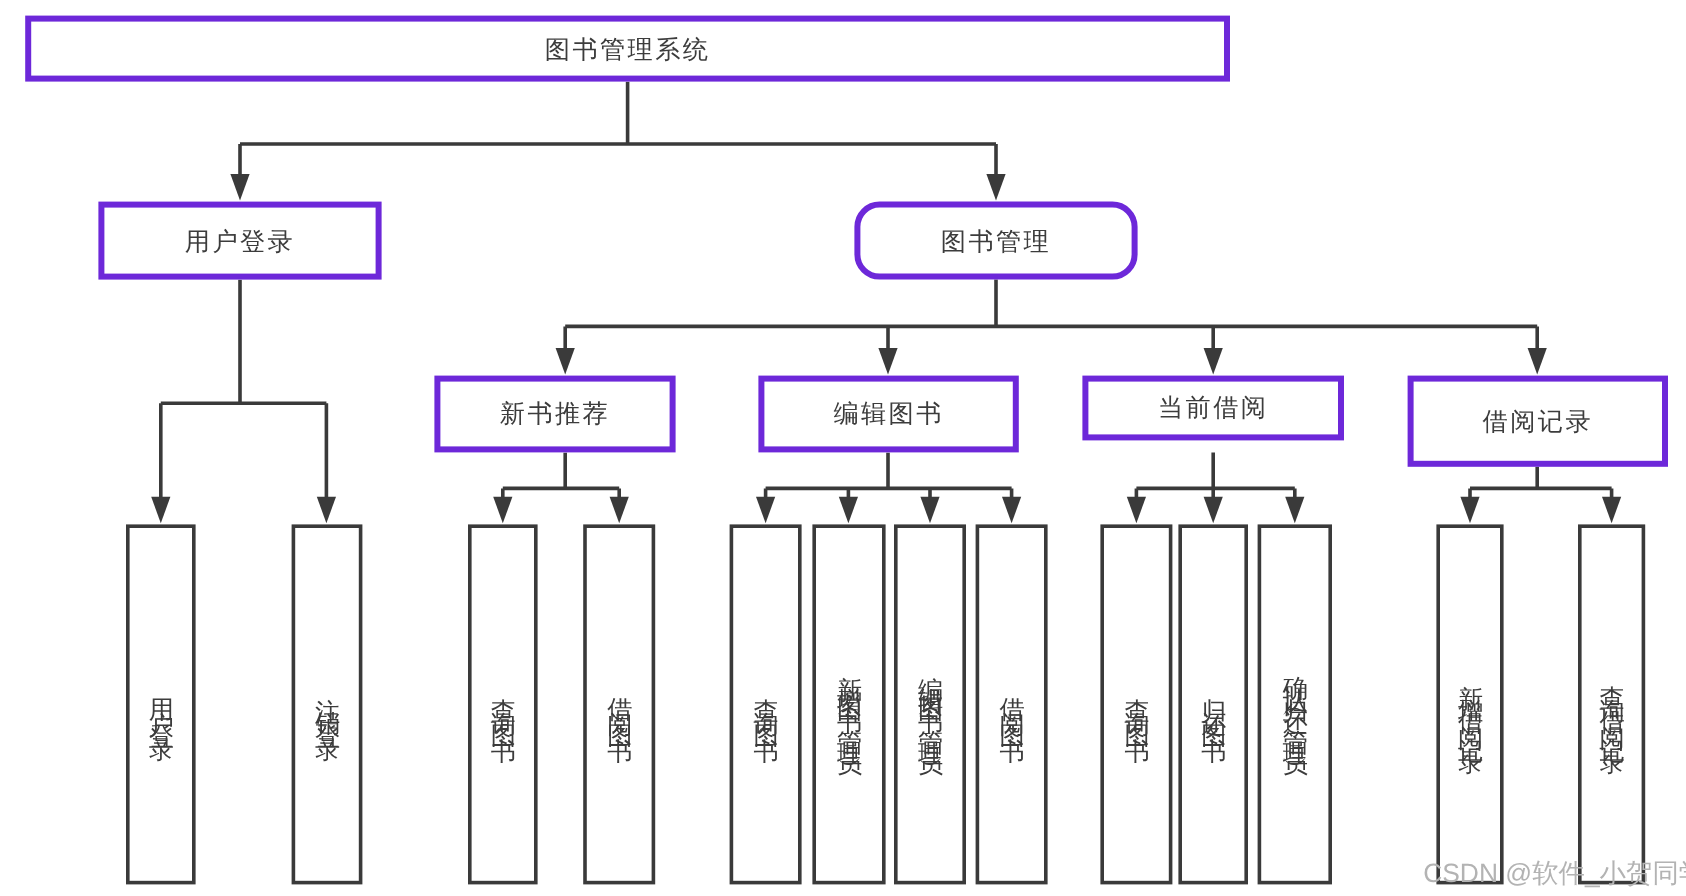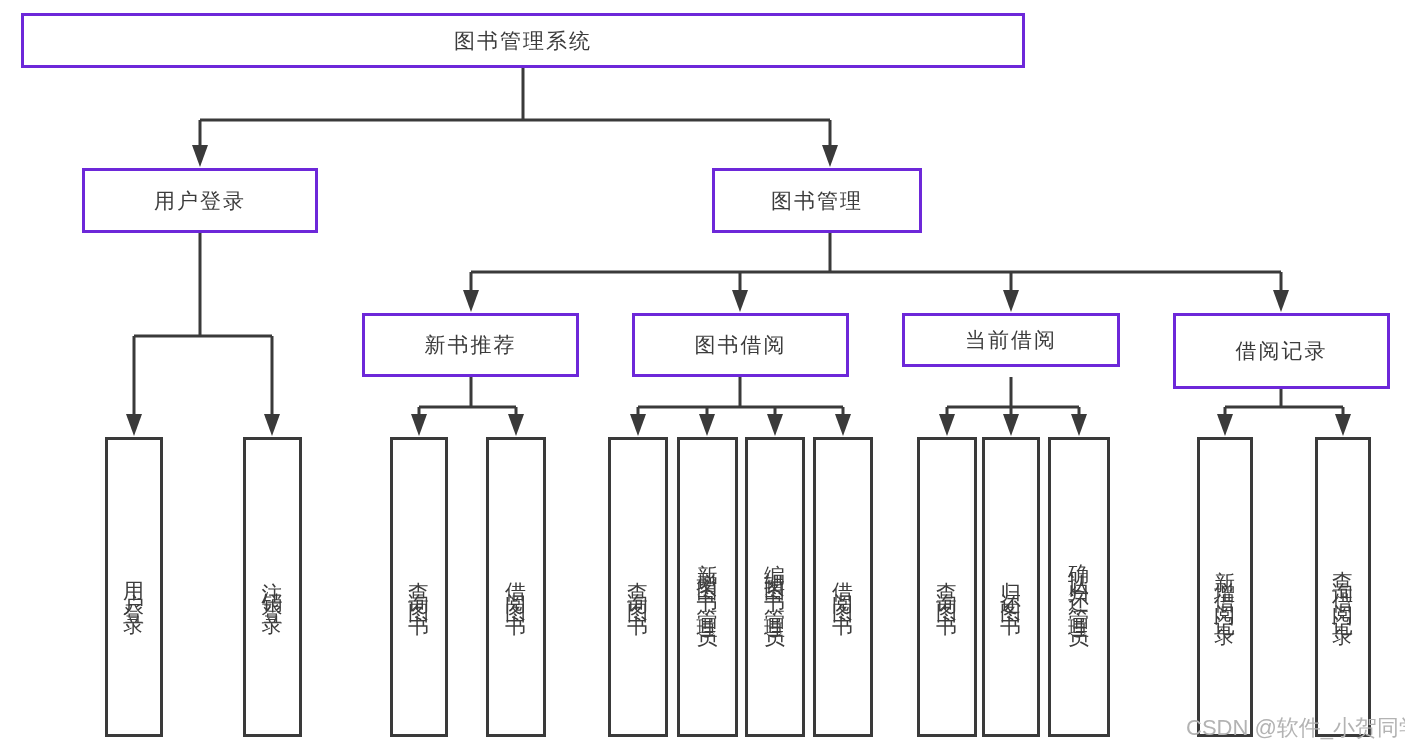--- a/index.html
+++ b/index.html
@@ -13,21 +13,21 @@
   }
   #connector-svg {
     position: absolute;
     left: 0; top: 0;
     width: 1405px; height: 747px;
     pointer-events: none;
   }
   .hnode {
     position: absolute;
     box-sizing: border-box;
-    border: 3px solid #6d28d9;
+    border: 5px solid #6d28d9;
     background: #ffffff;
     display: flex;
     align-items: center;
     justify-content: center;
     font-size: 21px;
     color: #3c3c3c;
     letter-spacing: 2px;
     z-index: 2;
   }
   .vnode {
@@ -115,29 +115,29 @@
     </g>
   </svg>
 
   <div class="hnode" style="left:21px; top:13px; width:1004px; height:55px;">
     <span>图书管理系统</span>
   </div>
 
   <div class="hnode" style="left:82px; top:168px; width:236px; height:65px;">
     <span>用户登录</span>
   </div>
-  <div class="hnode" style="left:712px; top:168px; width:210px; height:65px;">
+  <div class="hnode" style="left:712px; top:168px; width:236px; height:65px;border-radius:21px;">
     <span>图书管理</span>
   </div>
 
-  <div class="hnode" style="left:362px; top:313px; width:217px; height:64px;">
+  <div class="hnode" style="left:362px; top:313px; width:201px; height:64px;">
     <span>新书推荐</span>
   </div>
   <div class="hnode" style="left:632px; top:313px; width:217px; height:64px;">
-    <span>图书借阅</span>
+    <span>编辑图书</span>
   </div>
   <div class="hnode" style="left:902px; top:313px; width:218px; height:54px;">
     <span>当前借阅</span>
   </div>
   <div class="hnode" style="left:1173px; top:313px; width:217px; height:76px;">
     <span>借阅记录</span>
   </div>
 
   <div class="vnode" style="left:105px; width:58px;">
     <span>用户登录</span>

